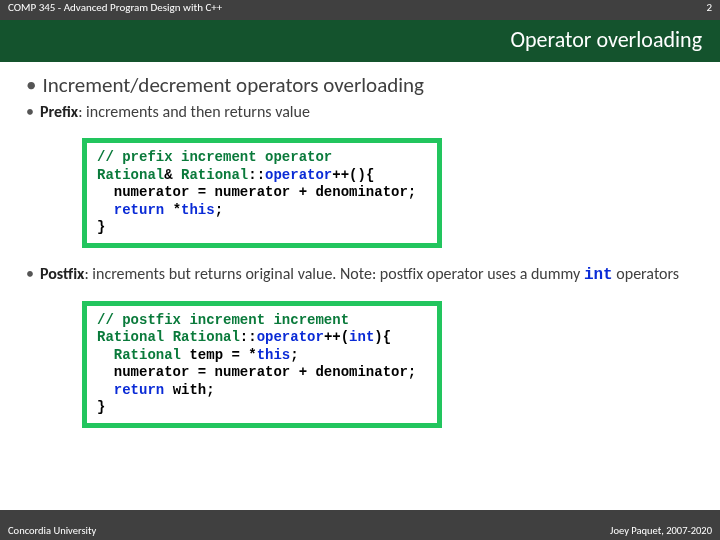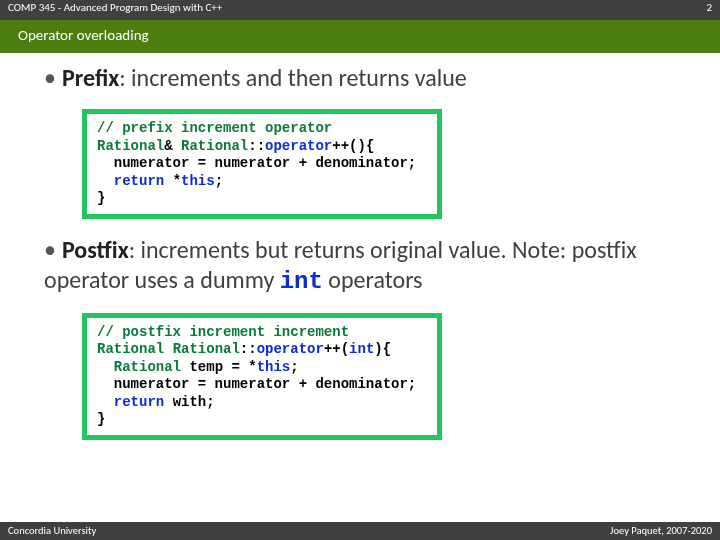--- a/index.html
+++ b/index.html
@@ -15,40 +15,40 @@
     background: #404040;
     color: #ffffff;
     font-size: 11px;
     padding: 2px 8px;
     display: flex;
     justify-content: space-between;
     height: 20px;
     line-height: 12px;
   }
   .title-bar {
-    background: #4d7c0f;
+    background: #14532d;
     color: #ffffff;
-    font-size: 15px;
+    font-size: 22px;
     font-weight: 300;
     padding: 6px 18px 9px 18px;
+    text-align: right;
   }
   .content {
     padding: 10px 26px 0 26px;
   }
   .bullet-main {
     font-size: 21px;
     color: #404040;
     font-weight: 300;
     margin-bottom: 4px;
   }
   .bullet-sub {
-    font-size: 24px;
+    font-size: 16px;
     color: #404040;
     font-weight: 300;
-    margin-left: 18px;
     margin-bottom: 10px;
     line-height: 1.25;
   }
   .bullet-sub .bold { font-weight: 700; color: #222; }
   .bullet-dot { margin-right: 6px; color: #555; }
   .code-box {
     border: 5px solid #22c55e;
     margin: 6px 30px 16px 56px;
     padding: 6px 10px;
     font-family: Consolas, "Courier New", monospace;
@@ -68,39 +68,42 @@
     color: #0a2bd6;
   }
   .footer {
     position: absolute;
     bottom: 0;
     left: 0;
     right: 0;
     background: #404040;
     color: #fff;
     font-size: 10.5px;
-    padding: 3px 8px;
+    padding: 15px 8px;
     display: flex;
     justify-content: space-between;
     height: 18px;
     line-height: 12px;
   }
 </style>
 </head>
 <body>
 
 <div class="top-bar">
   <span>COMP 345 - Advanced Program Design with C++</span>
   <span>2</span>
 </div>
 
 <div class="title-bar">Operator overloading</div>
 
 <div class="content">
 
+  <div class="bullet-main">
+    <span class="bullet-dot">•</span><span>Increment/decrement operators overloading</span>
+  </div>
 
   <div class="bullet-sub">
     <span class="bullet-dot">•</span><span class="bold">Prefix</span><span>: increments and then returns value</span>
   </div>
 
   <div class="code-box"><span class="kw-green">// prefix increment operator</span>
 <span class="kw-green">Rational</span><span>&amp; </span><span class="kw-green">Rational</span><span>::</span><span class="kw-blue">operator</span><span>++(){</span>
 <span>  numerator = numerator + denominator;</span>
 <span>  </span><span class="kw-blue">return</span><span> *</span><span class="kw-blue">this</span><span>;</span>
 <span>}</span></div>

